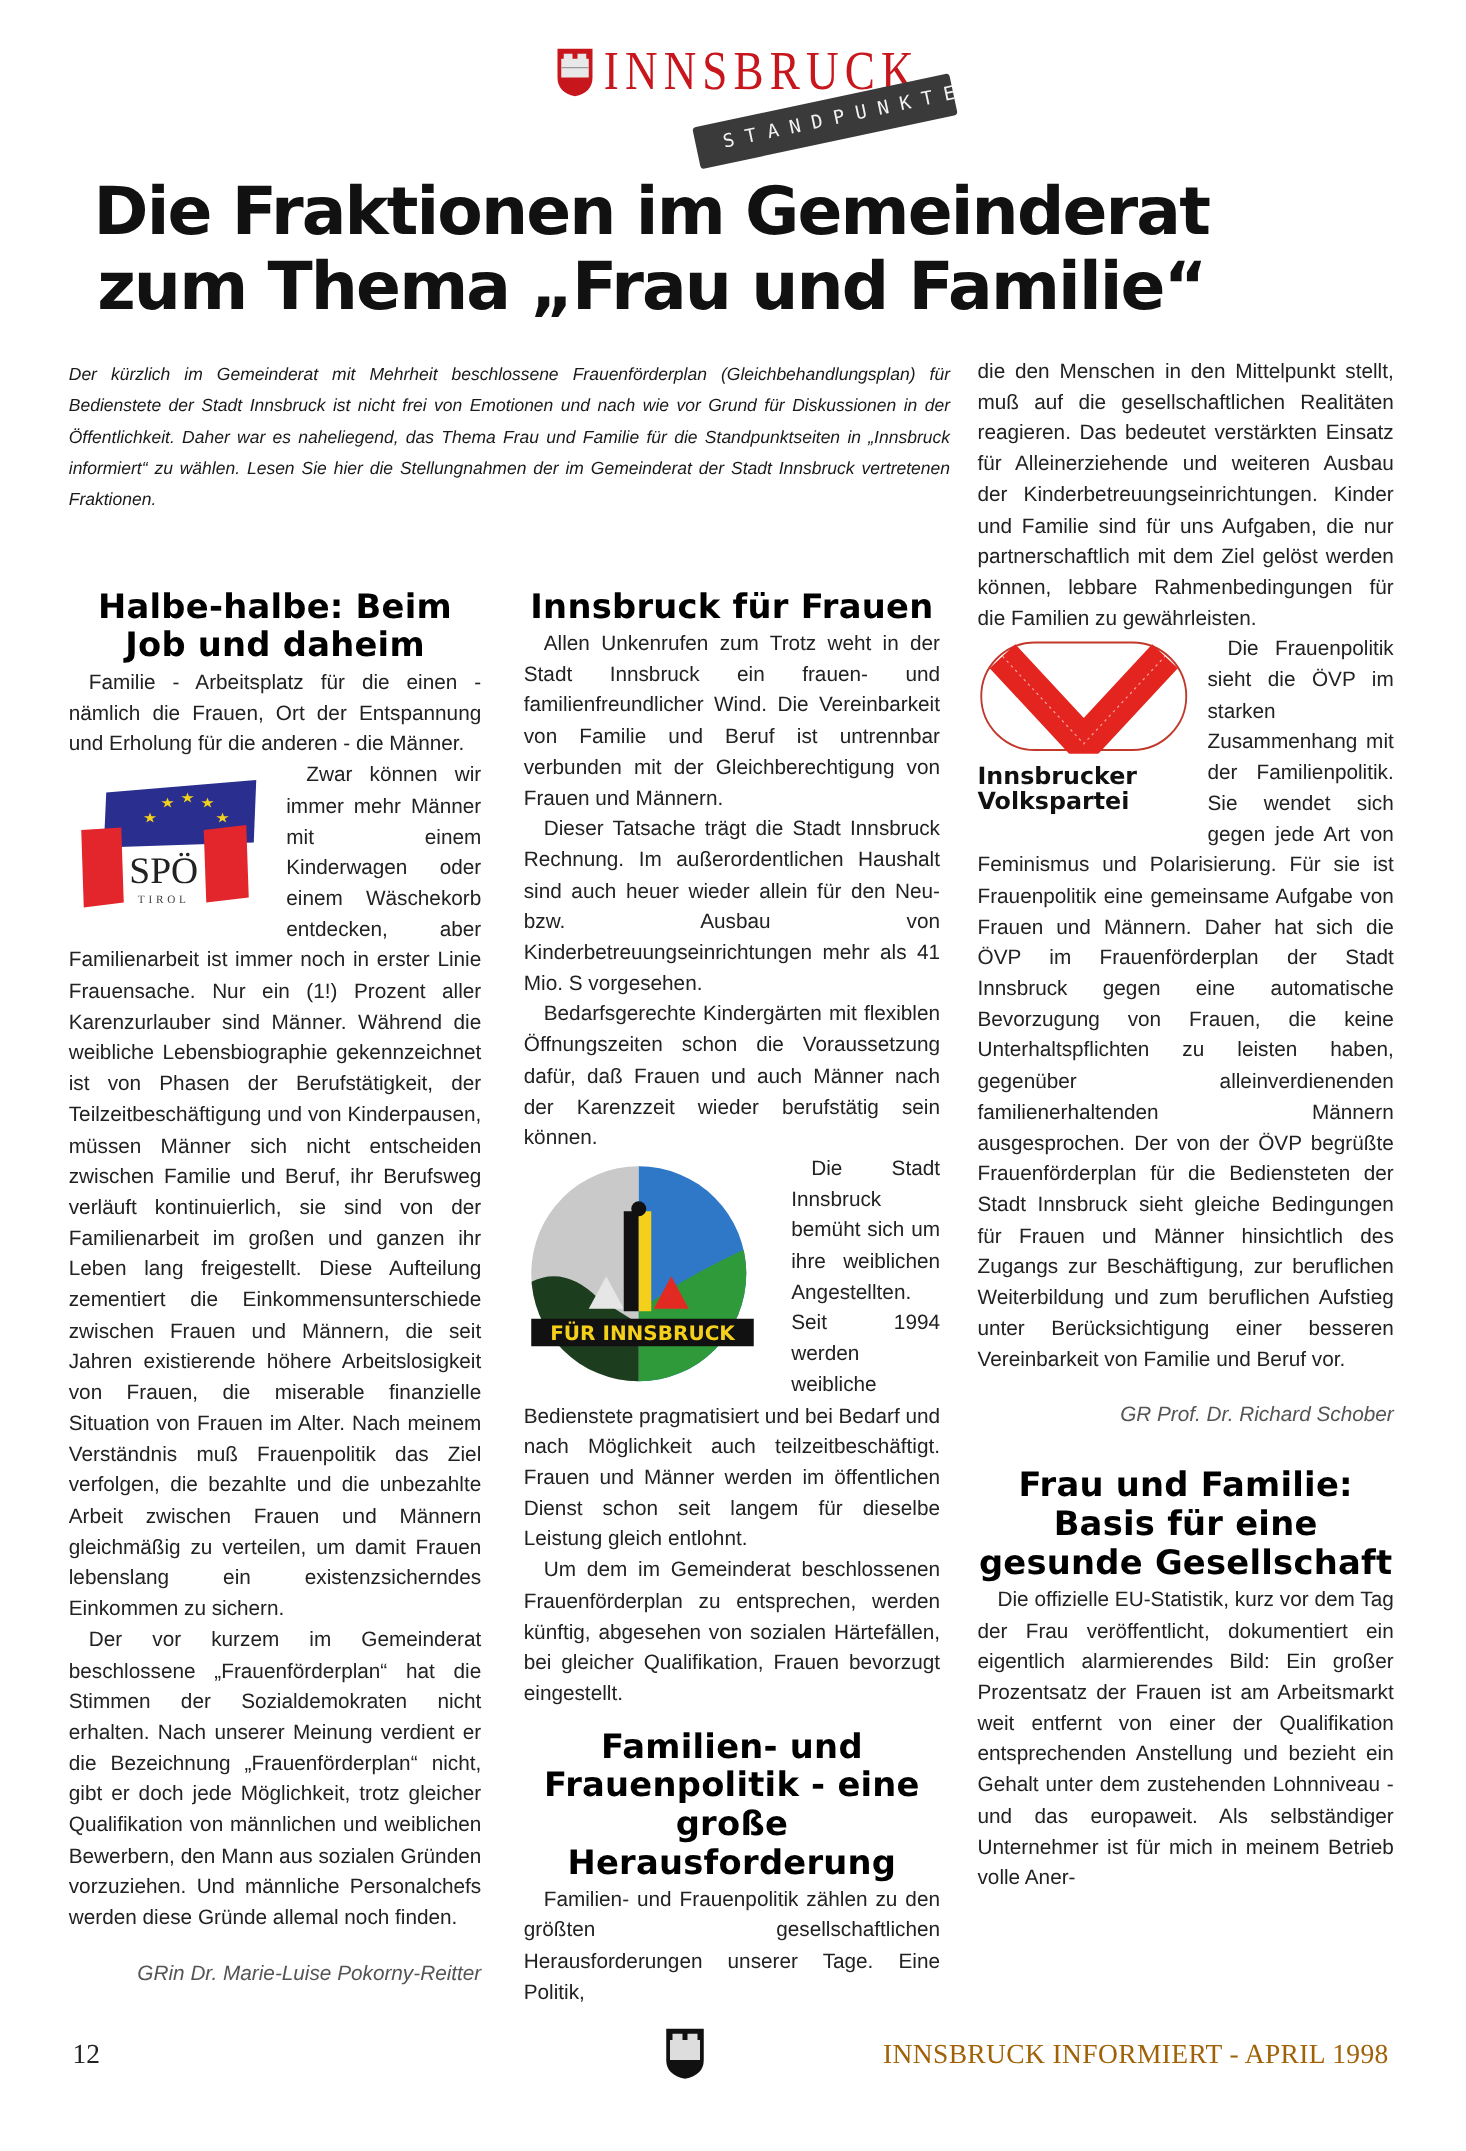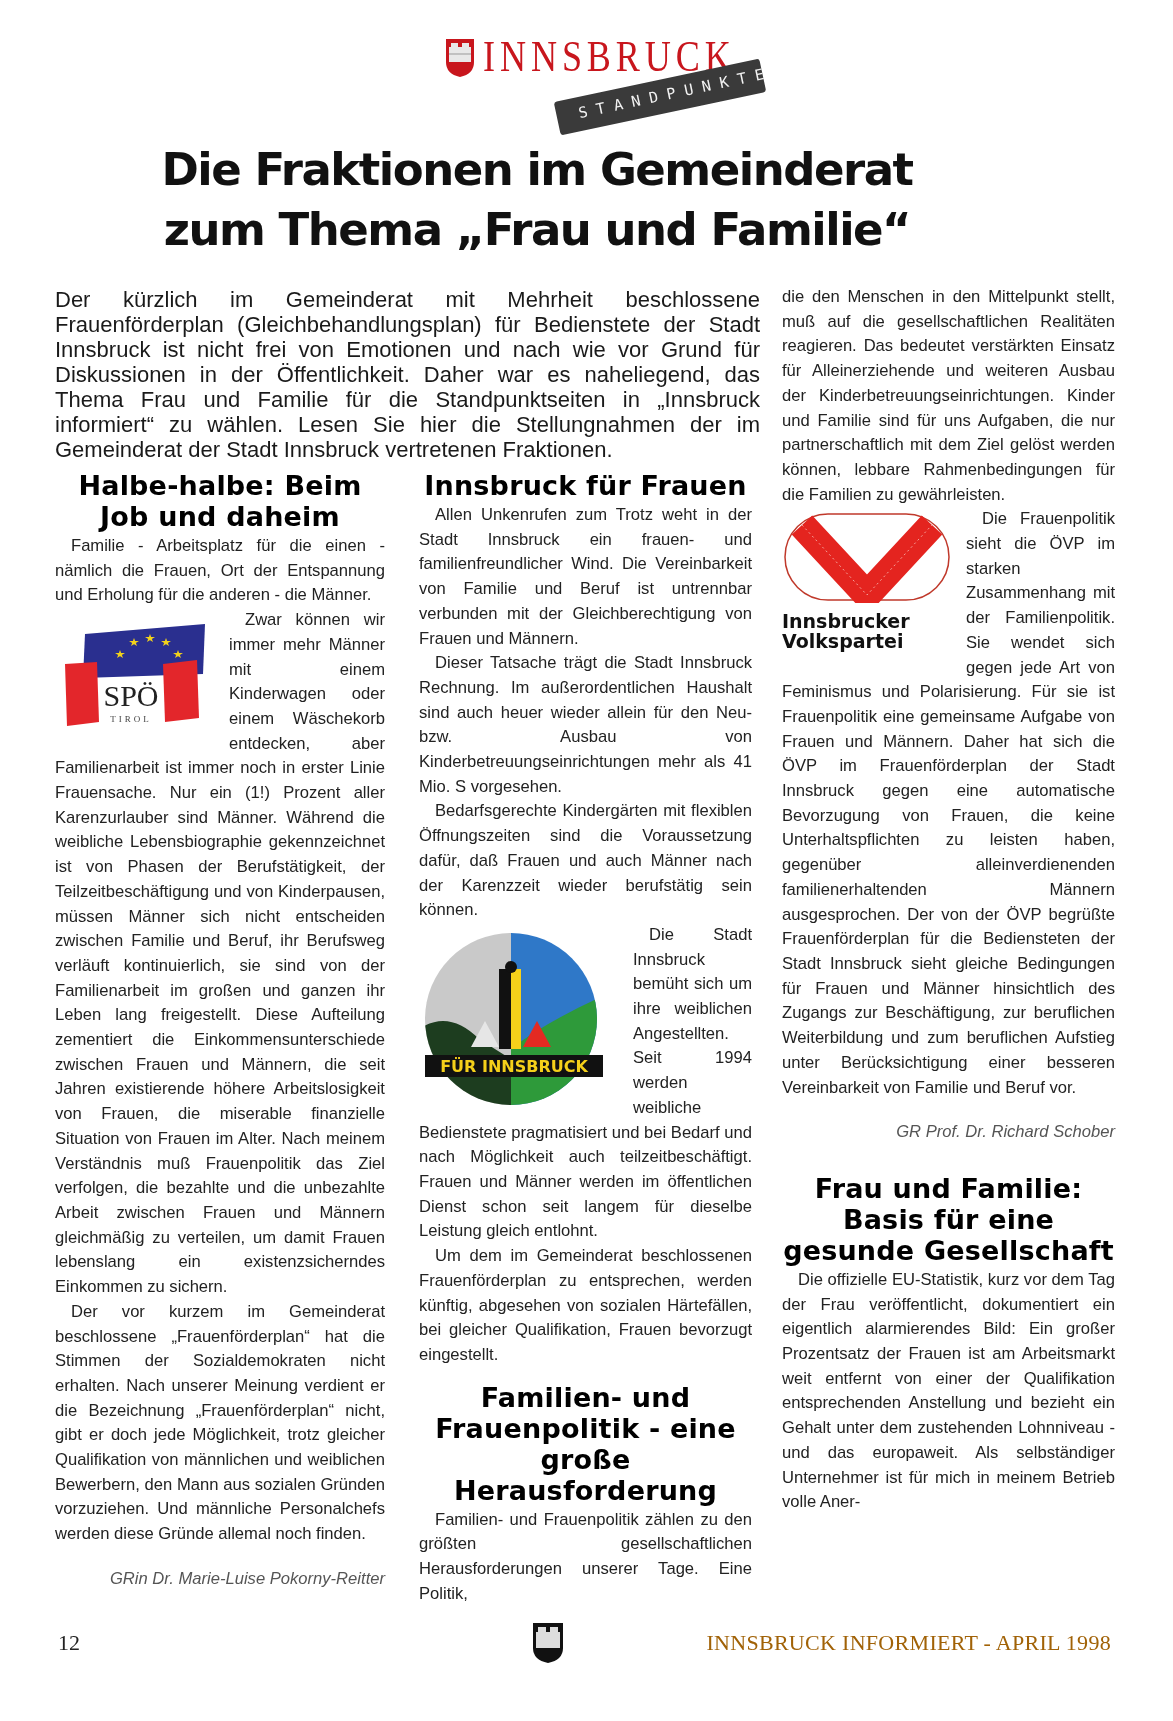--- a/index.html
+++ b/index.html
@@ -5,23 +5,23 @@
   html, body { margin:0; padding:0; background:#ffffff; }
   body { width:1173px; height:1721px; position:relative; overflow:hidden; color:#1a1a1a;
          font-family:"Liberation Sans", sans-serif; }
   .masthead { position:absolute; left:445px; top:34px; width:330px; height:90px; }
   .masthead .crest { position:absolute; left:0; top:4px; width:30px; height:40px; }
   .masthead .brand { position:absolute; left:38px; top:-2px; font-family:"Liberation Serif", serif;
         font-size:44px; letter-spacing:6px; color:#c8161d; line-height:50px; transform:scaleX(0.82); transform-origin:left; white-space:nowrap;}
   .masthead .stripe { position:absolute; left:110px; top:46px; width:210px; height:34px; background:#3a3a3a;
         transform:rotate(-12deg); border-radius:3px; }
   .masthead .stripe span { display:block; color:#f2f2f2; font-size:15px; letter-spacing:9px; padding:7px 0 0 22px; font-family:"DejaVu Sans Mono", monospace;}
-  .headline { position:absolute; left:16px; top:140px; width:1042px; text-align:center; font-family:"DejaVu Sans", sans-serif;
-        font-weight:bold; font-size:45px; line-height:60px; letter-spacing:-1.5px; color:#111;}
-  .intro { position:absolute; left:55px; top:287px; width:705px; font-size:22px; line-height:25px; text-align:justify; color:#1a1a1a;}
+  .headline { position:absolute; left:0; top:140px; width:1042px; text-align:center; font-family:"DejaVu Sans", sans-serif;
+        font-weight:bold; font-size:53px; line-height:60px; letter-spacing:-1.5px; color:#111;}
+  .intro { position:absolute; left:55px; top:287px; width:705px; font-size:14px; line-height:25px; text-align:justify; color:#1a1a1a;font-style:italic;}
   .col { position:absolute; font-size:16.6px; line-height:24.7px; text-align:justify; color:#222;}
   .col p { margin:0; text-indent:16px; }
   .col p.noindent { text-indent:0; }
   .c1 { left:55px; top:470px; width:330px; }
   .c2 { left:419px; top:470px; width:333px; }
   .c3 { left:782px; top:285px; width:333px; }
   .sec-title { font-family:"DejaVu Sans", sans-serif; font-weight:bold; font-size:27px; line-height:31px; color:#000; margin:0 0 2px 0; text-align:center; letter-spacing:0.2px; }
   .sig { text-align:right; font-style:italic; color:#555;margin-top:20px; }
   .float-left { float:left; margin:6px 14px 6px 0; }
   .footer-page { position:absolute; left:58px; top:1630px; font-family:"Liberation Serif", serif; font-size:22px; color:#222;}
@@ -71,21 +71,21 @@
   </svg>
   <p>Zwar können wir immer mehr Männer mit einem Kinderwagen oder einem Wäschekorb entdecken, aber Familienarbeit ist immer noch in erster Linie Frauensache. Nur ein (1!) Prozent aller Karenzurlauber sind Männer. Während die weibliche Lebensbiographie gekennzeichnet ist von Phasen der Berufstätigkeit, der Teilzeitbeschäftigung und von Kinderpausen, müssen Männer sich nicht entscheiden zwischen Familie und Beruf, ihr Berufsweg verläuft kontinuierlich, sie sind von der Familienarbeit im großen und ganzen ihr Leben lang freigestellt. Diese Aufteilung zementiert die Einkommensunterschiede zwischen Frauen und Männern, die seit Jahren existierende höhere Arbeitslosigkeit von Frauen, die miserable finanzielle Situation von Frauen im Alter. Nach meinem Verständnis muß Frauenpolitik das Ziel verfolgen, die bezahlte und die unbezahlte Arbeit zwischen Frauen und Männern gleichmäßig zu verteilen, um damit Frauen lebenslang ein existenzsicherndes Einkommen zu sichern.</p>
   <p>Der vor kurzem im Gemeinderat beschlossene „Frauenförderplan“ hat die Stimmen der Sozialdemokraten nicht erhalten. Nach unserer Meinung verdient er die Bezeichnung „Frauenförderplan“ nicht, gibt er doch jede Möglichkeit, trotz gleicher Qualifikation von männlichen und weiblichen Bewerbern, den Mann aus sozialen Gründen vorzuziehen. Und männliche Personalchefs werden diese Gründe allemal noch finden.</p>
   <div class="sig">GRin Dr. Marie-Luise Pokorny-Reitter</div>
 </div>
 
 <div class="col c2">
   <h2 class="sec-title">Innsbruck für Frauen</h2>
   <p>Allen Unkenrufen zum Trotz weht in der Stadt Innsbruck ein frauen- und familienfreundlicher Wind. Die Vereinbarkeit von Familie und Beruf ist untrennbar verbunden mit der Gleichberechtigung von Frauen und Männern.</p>
   <p>Dieser Tatsache trägt die Stadt Innsbruck Rechnung. Im außerordentlichen Haushalt sind auch heuer wieder allein für den Neu- bzw. Ausbau von Kinderbetreuungseinrichtungen mehr als 41 Mio. S vorgesehen.</p>
-  <p><span>Bedarfsgerechte Kindergärten mit flexiblen Öffnungszeiten sind die Voraussetzung dafür, daß Frauen und auch Männer nach der Karenzzeit wieder berufstätig sein können.</span></p>
+  <p><span>Bedarfsgerechte Kindergärten mit flexiblen Öffnungszeiten schon die Voraussetzung dafür, daß Frauen und auch Männer nach der Karenzzeit wieder berufstätig sein können.</span></p>
   <svg class="float-left" width="200" height="180" viewBox="0 0 200 180">
     <defs>
         <clipPath id="circ">
           <circle cx="92" cy="90" r="86"></circle>
         </clipPath>
       </defs>
     <g clip-path="url(#circ)">
       <rect x="0" y="0" width="92" height="180" fill="#c9c9c9"></rect>
       <rect x="92" y="0" width="110" height="180" fill="#2f78c8"></rect>
       <path d="M0 100 Q30 80 60 110 L92 130 L92 180 L0 180 Z" fill="#1d3d1f"></path>

